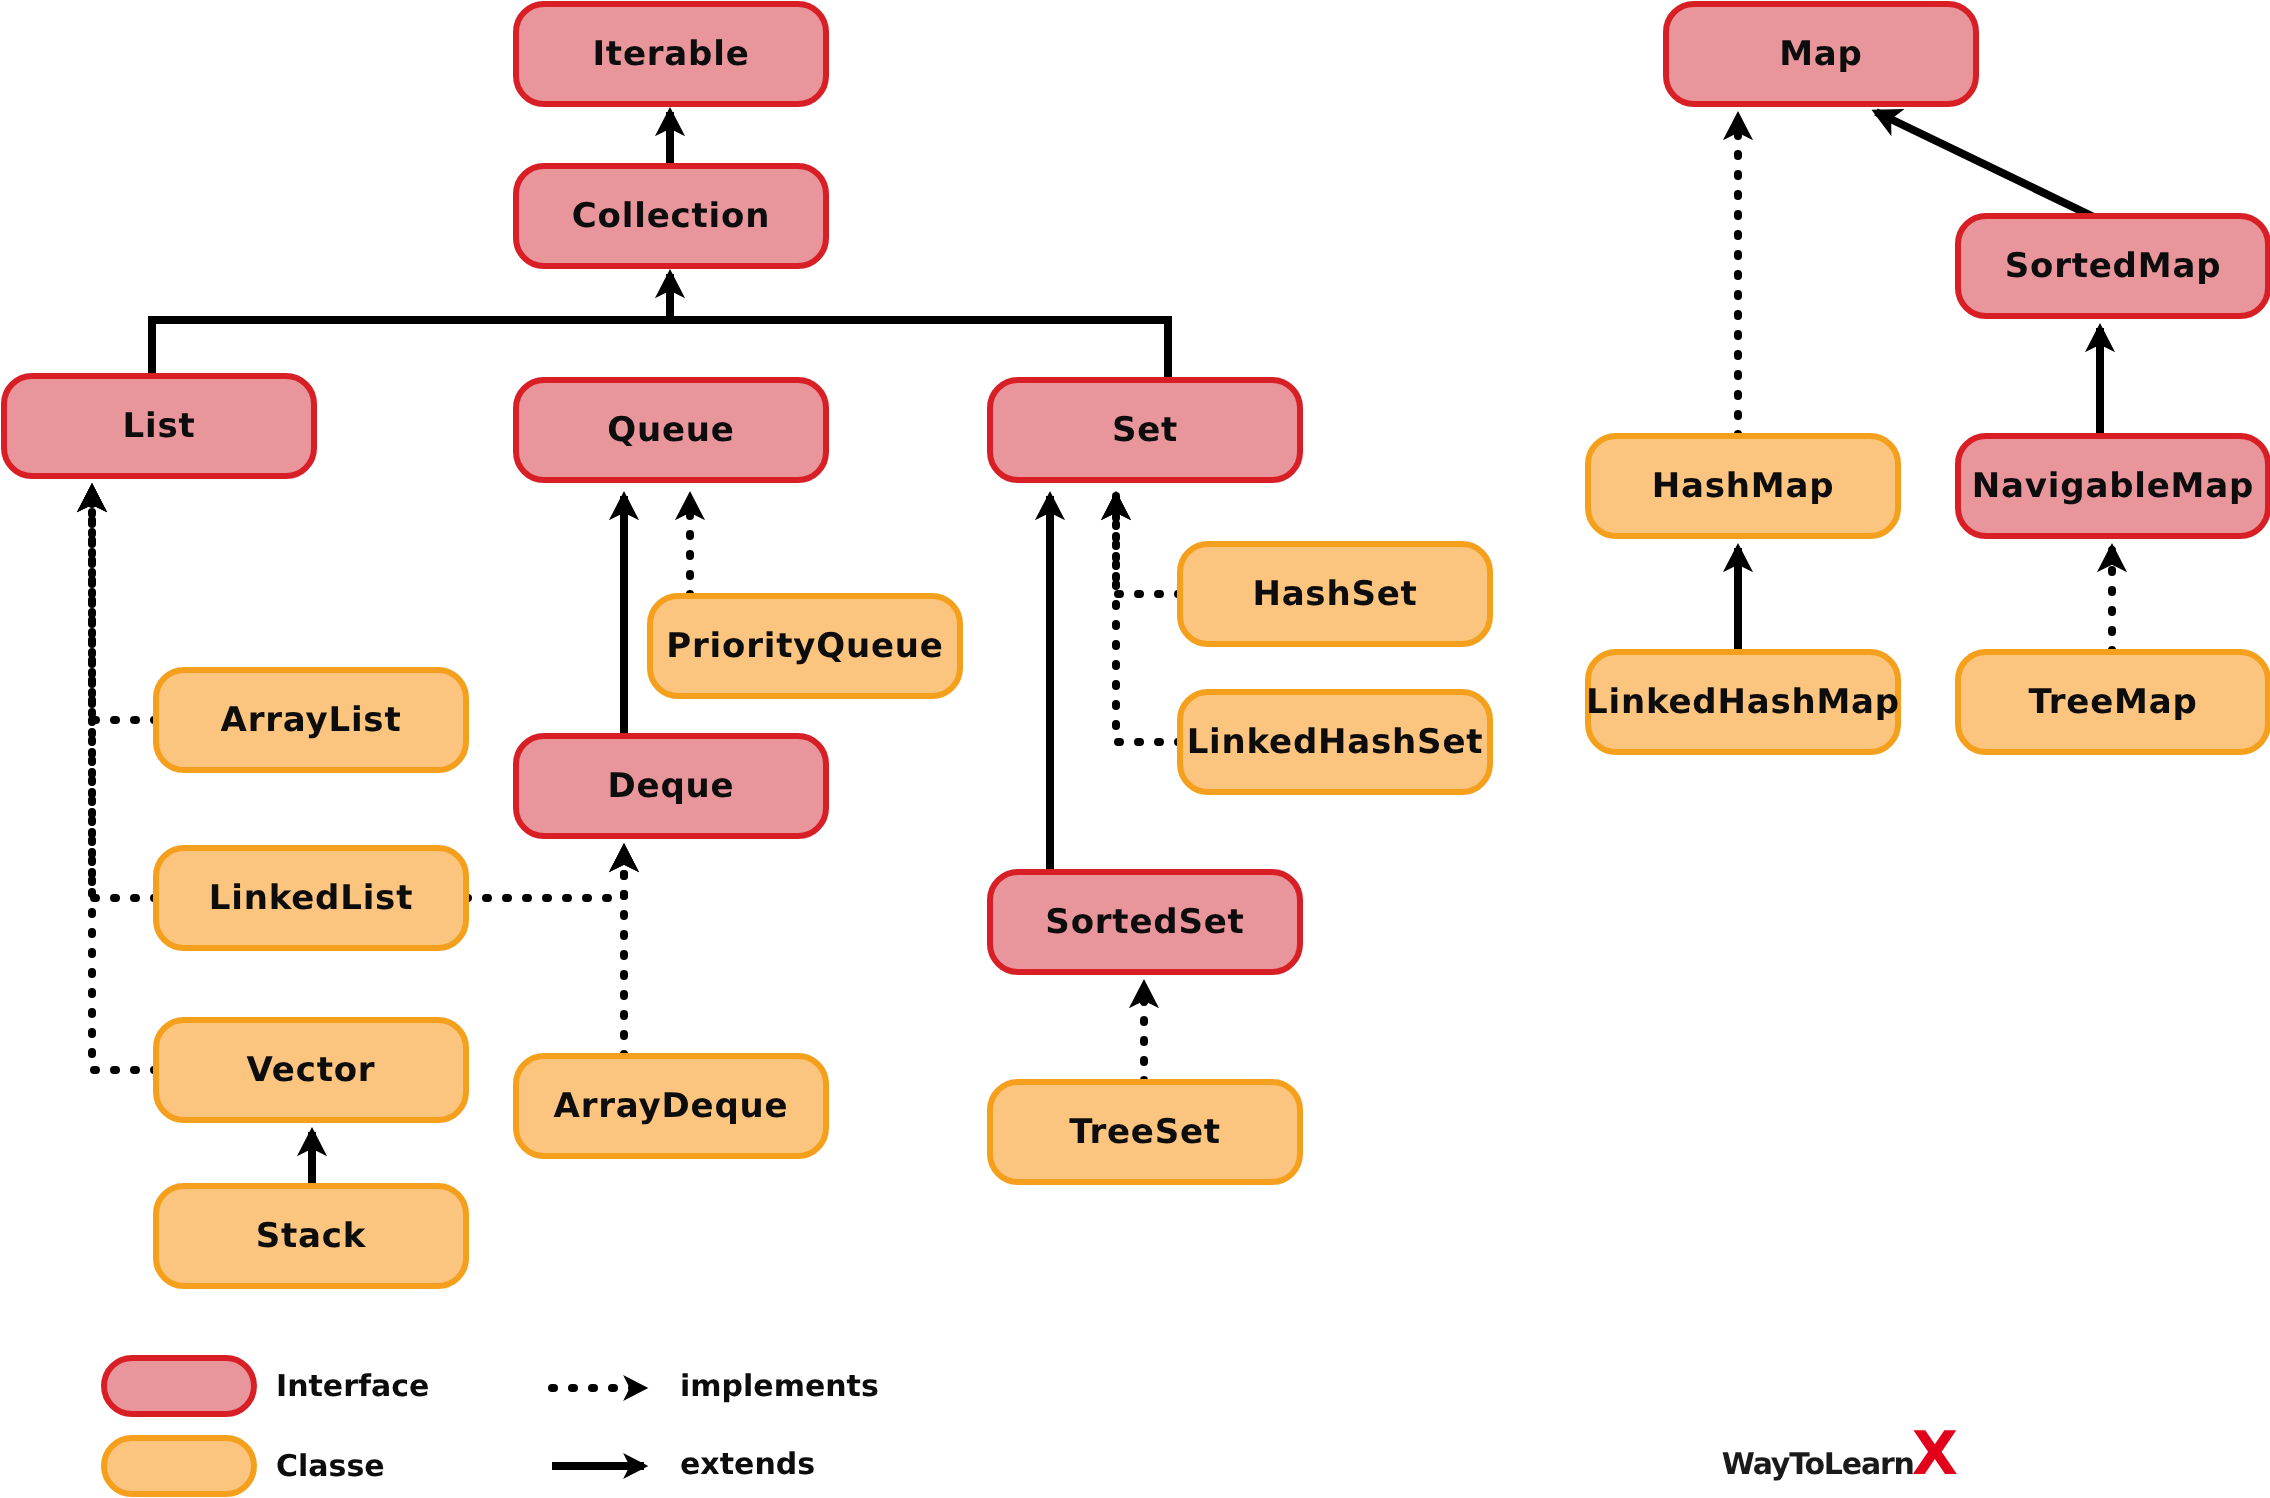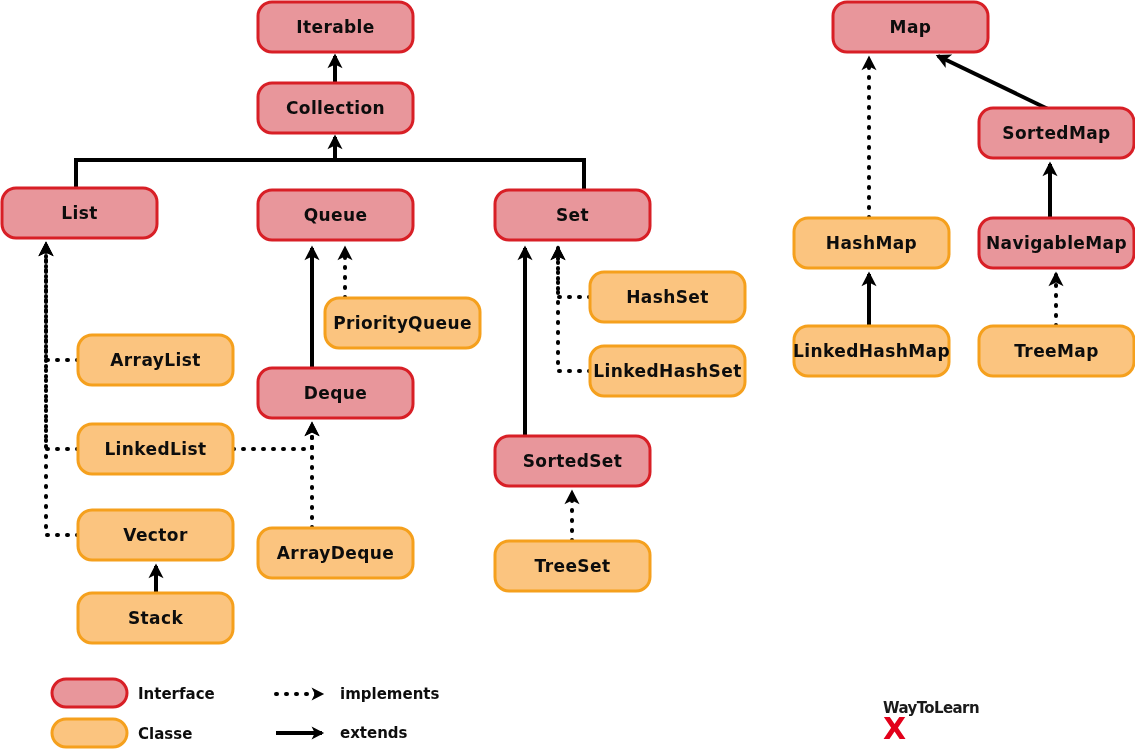--- a/index.html
+++ b/index.html
@@ -84,21 +84,20 @@
     fill: #fbc47f;
     stroke: #f5a01d;
   }
   #watermark {
     position: absolute;
     right: 8px;
     bottom: 8px;
     display: flex;
     align-items: baseline;
     user-select: none;
-    flex-direction: column;
   }
   #watermark .wm-word {
     font-family: "DejaVu Sans", sans-serif;
     font-weight: bold;
     font-size: 15px;
     color: #1a1a1a;
     letter-spacing: -0.6px;
   }
   #watermark .wm-x {
     font-family: "DejaVu Sans", sans-serif;

